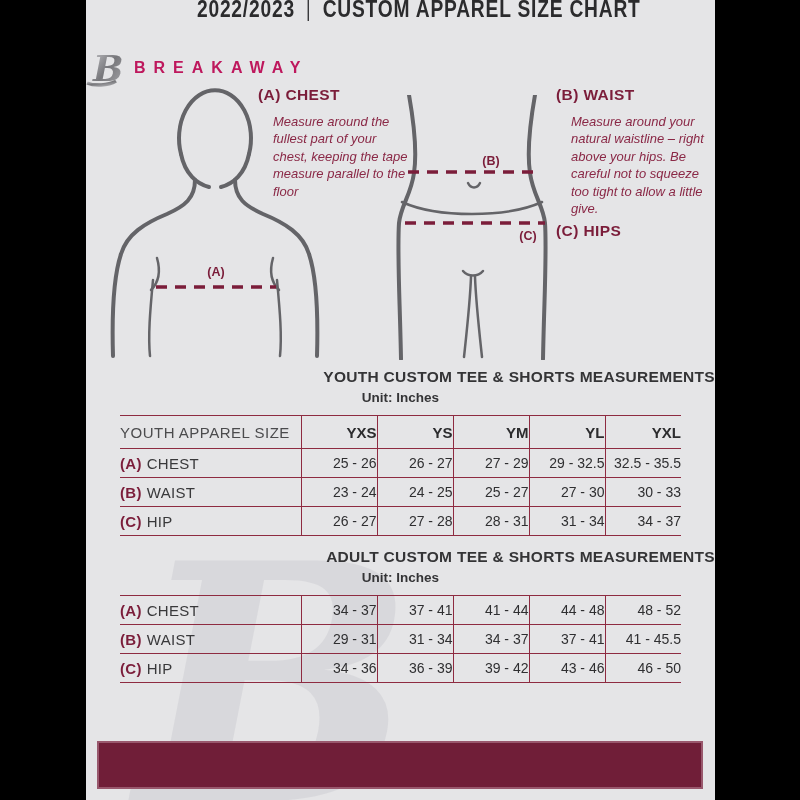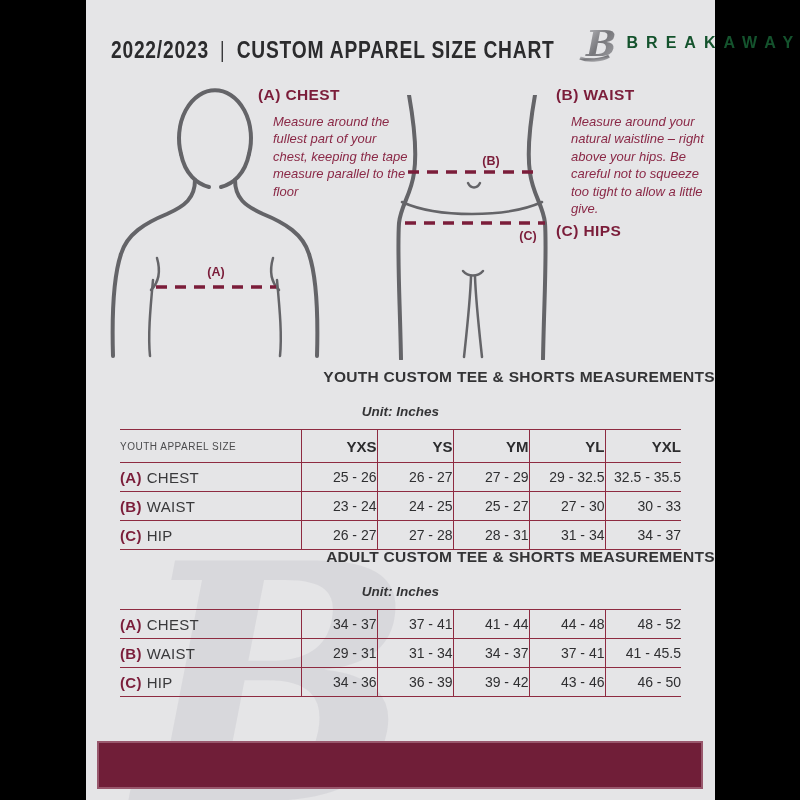--- a/index.html
+++ b/index.html
@@ -2,54 +2,54 @@
 <html><head>
 <meta charset="utf-8">
 <style>
   html,body{margin:0;padding:0;}
   body{width:800px;height:800px;background:#000;position:relative;overflow:hidden;
        font-family:"Liberation Sans", sans-serif;}
   .page{position:absolute;left:86px;top:0;width:629px;height:800px;background:#e5e5e7;}
 
   
   .header{position:absolute;top:20px;left:0;width:100%;height:44px;
-          display:flex;align-items:flex-end;justify-content:center;gap:24px;}
+          display:flex;align-items:flex-start;justify-content:center;gap:24px;flex-direction:column;}
   .title-group{display:flex;align-items:center;gap:14px;transform:scaleX(.8);
                transform-origin:right center;white-space:nowrap;}
   .title-group span{font-weight:bold;font-size:24px;color:#2b2b2d;letter-spacing:1px;}
   .title-group .divider{font-weight:normal;font-size:22px;color:#3a3a3c;}
   .brand-group{display:flex;align-items:center;gap:12px;}
-  .brand-text{font-weight:bold;font-size:16px;letter-spacing:8px;color:#14532d;}
+  .brand-text{font-weight:bold;font-size:16px;letter-spacing:8px;color:#be185d;}
 
   
   .guide-block{position:absolute;width:156px;}
   .guide-heading{font-weight:bold;font-size:15.5px;color:#7b1d3a;letter-spacing:.4px;margin-bottom:9px;}
   .guide-body{font-style:italic;font-size:13px;line-height:1.34;color:#8a2846;white-space:pre-line;margin-left:15px;}
 
   .fig{position:absolute;}
   .fig path{fill:none;stroke:#646468;stroke-linecap:round;}
   .fig .main{stroke-width:4px;}
   .fig .detail{stroke-width:2.5px;}
   .fig .dash{stroke:#7b1d3a;stroke-width:3.5px;stroke-dasharray:11 8;stroke-linecap:butt;}
   .fig text{font-family:"Liberation Sans",sans-serif;font-weight:bold;font-size:12.5px;fill:#7b1d3a;}
 
   
   .section{position:absolute;left:0;width:100%;text-align:center;}
   .section-title{font-weight:bold;font-size:15.5px;color:#343436;letter-spacing:.3px;text-align:right;}
-  .section-unit{font-style:italic;font-size:13.5px;font-weight:bold;color:#343436;margin-top:18px;}
+  .section-unit{font-size:13.5px;font-weight:bold;color:#343436;margin-top:4px;}
   table.size-table{border-collapse:collapse;width:561px;margin:10px auto 0 auto;
                    border-top:1.7px solid #8e2b41;table-layout:fixed;}
   table.size-table tr{border-bottom:1.7px solid #8e2b41;}
   table.size-table th, table.size-table td{padding:0;vertical-align:middle;background:transparent;}
   table.size-table th + th, table.size-table td + td{border-left:1.7px solid #8e2b41;text-align:right;}
   tr.hdr{height:33px;}
   tr.data{height:29px;}
   .col-label{width:181px;}
   .col-size{width:76px;}
-  .size-hdr-label{font-size:10px;font-weight:normal;color:#4b4b4d;letter-spacing:.5px;
+  .size-hdr-label{font-size:15px;font-weight:normal;color:#4b4b4d;letter-spacing:.5px;
                   text-align:left;padding-left:11px;}
   .size-name{font-weight:bold;font-size:15px;color:#2c2c2e;text-align:center;}
   .row-label{text-align:left;padding-left:11px;font-size:15px;color:#39393b;letter-spacing:.3px;}
   .row-label .prefix{font-weight:bold;color:#7b1d3a;margin-right:5px;}
   .value-cell{text-align:center;font-size:14px;color:#2f2f31;margin-left:28px;}
 
   
   .watermark{position:absolute;left:50px;top:520px;font-family:"DejaVu Serif",serif;
              font-weight:bold;font-style:italic;font-size:330px;line-height:1;
              color:rgba(110,110,125,0.10);pointer-events:none;}

